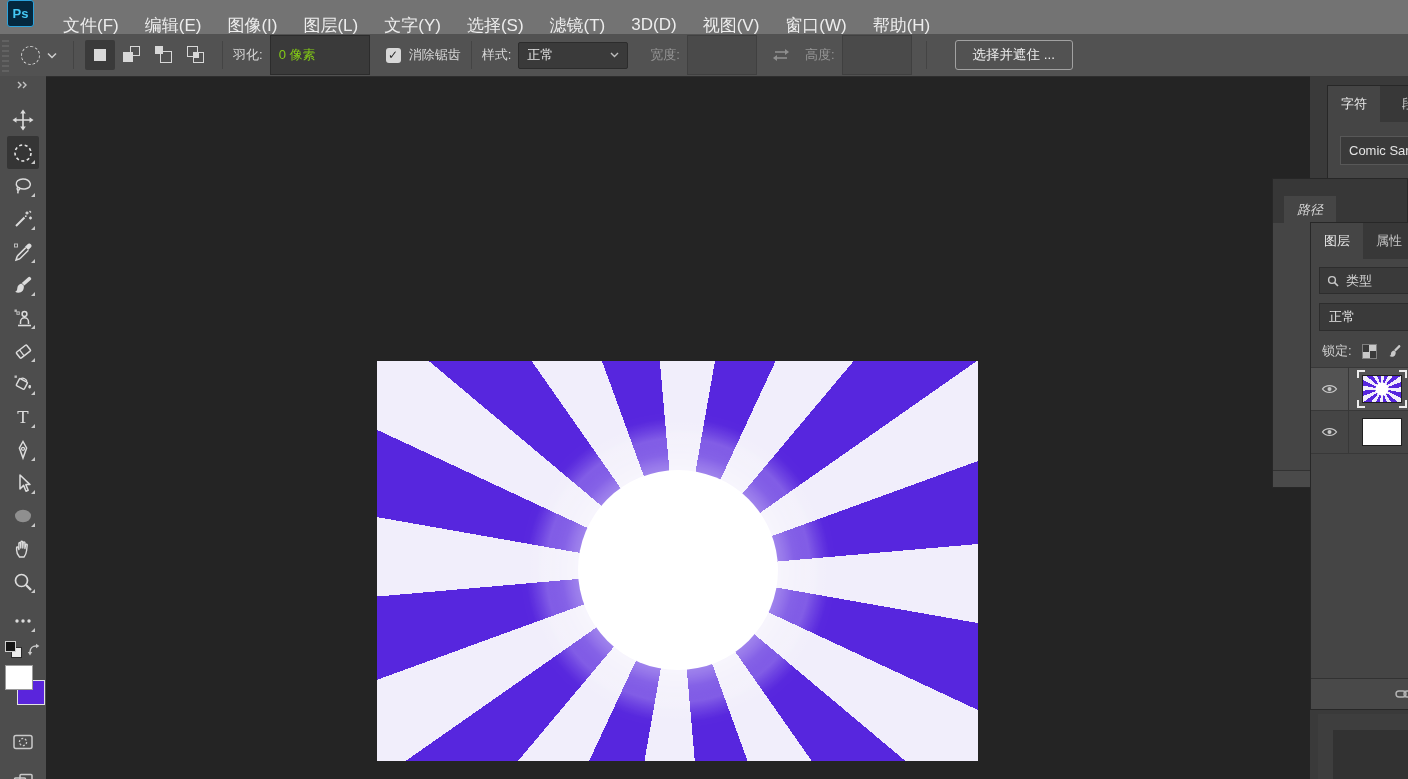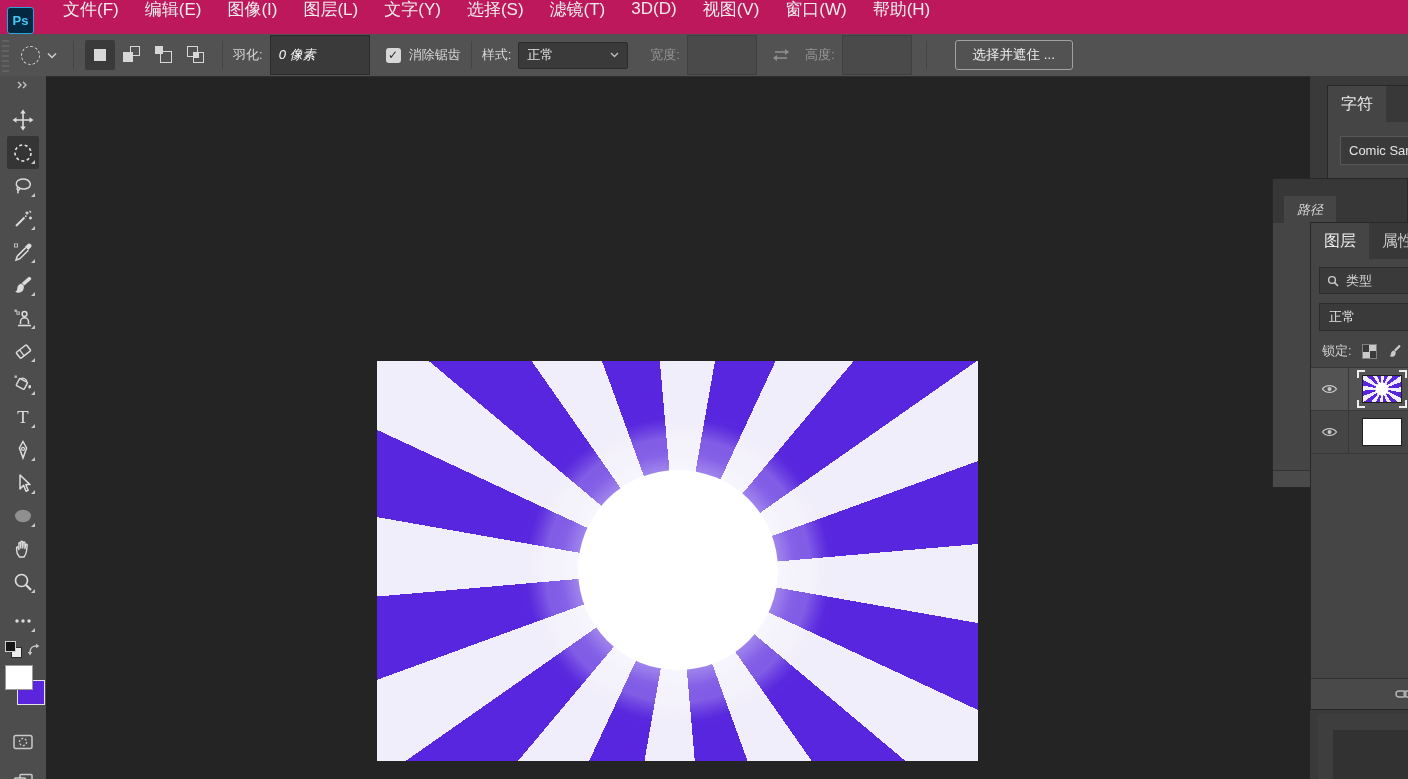--- a/index.html
+++ b/index.html
@@ -2,43 +2,43 @@
 <html><head>
 <meta charset="utf-8">
 <style>
   html,body{margin:0;padding:0;background:#1a1a1a;}
   .stage{position:relative;width:1408px;height:779px;overflow:hidden;background:#242424;
          font-family:"Liberation Sans","DejaVu Sans",sans-serif;color:#e4e4e4;font-size:13px;
          -webkit-user-select:none;user-select:none;}
   svg{display:block;}
 
   
-  .menubar{position:absolute;left:0;top:0;right:0;height:34px;background:#be185d;
-           border-bottom:1px solid #737373;display:flex;align-items:flex-end;}
+  .menubar{position:absolute;left:0;top:0;right:0;height:34px;background:#737373;
+           border-bottom:1px solid #737373;display:flex;align-items:flex-start;}
   .ps-logo{width:25px;height:25px;margin:0 16px 0 7px;background:#04283f;border:1px solid #2ba3dd;
            border-radius:3px;color:#45c8f5;font-weight:bold;font-size:13px;
            display:flex;align-items:center;justify-content:center;}
   .menu-item{padding:8px 13px;height:34px;display:flex;align-items:center;font-size:17px;color:#ededed;}
 
   
   .optionsbar{position:absolute;left:0;top:34px;right:0;height:42px;background:#525252;
               border-bottom:1px solid #2e2e2e;display:flex;align-items:center;}
   .obar-grip{width:7px;height:34px;margin:0 6px 0 2px;
              background:repeating-linear-gradient(0deg,#626262 0 2px,transparent 2px 5px);}
   .sep{width:1px;height:28px;background:#444;margin:0 10px;}
   .tool-preset{display:flex;align-items:center;gap:7px;padding:0 6px;}
   .dash-circle{width:17px;height:17px;border:1.5px dashed #d8d8d8;border-radius:50%;}
   .mode-btn{width:30px;height:30px;display:flex;align-items:center;justify-content:center;border-radius:2px;margin:0 1px;}
   .mode-btn.active{background:#3a3a3a;}
   .mi{position:relative;width:18px;height:18px;}
   .mi span{position:absolute;box-sizing:border-box;}
   .lbl{color:#d8d8d8;font-size:13px;}
   .lbl.dim{color:#979797;}
   .field{background:#3a3a3a;border:1px solid #2c2c2c;height:24px;display:flex;align-items:center;
-         padding:7px 8px;margin-left:7px;font-size:13px;color:#ffffff;font-style:italic;}
+         padding:7px 8px;margin-left:7px;font-size:13px;color:#84cc16;}
   .field.disabled{background:#4a4a4a;border-color:#404040;width:52px;}
   .cbx{width:15px;height:15px;background:#d8d8d8;border-radius:3px;color:#2a2a2a;font-size:12px;
        font-weight:bold;display:flex;align-items:center;justify-content:center;margin-right:8px;}
   .selectbox{background:#3a3a3a;border:1px solid #2c2c2c;border-radius:2px;height:25px;width:92px;
              display:flex;align-items:center;justify-content:space-between;padding:0 8px;margin-left:7px;}
   .sm-btn{border:1px solid #a2a2a2;border-radius:3px;padding:5px 17px;font-size:13.5px;color:#ededed;margin-left:14px;}
 
   
   .toolbar{position:absolute;left:0;top:76px;width:46px;height:703px;background:#4d4d4d;
            display:flex;flex-direction:column;align-items:center;z-index:3;}
@@ -69,21 +69,21 @@
   .canvas-area{position:absolute;left:46px;top:113px;width:1264px;height:666px;background:#242424;}
   .artwork{position:absolute;left:331px;top:248px;width:601px;height:400px;}
   .artwork-circle{position:absolute;border-radius:50%;background:#fff;
                   box-shadow:0 0 36px 20px rgba(255,255,255,0.5);}
 
   
   .right-dock{position:absolute;left:1310px;top:76px;width:98px;height:703px;background:#3a3a3a;}
   .panel{background:#454545;border:1px solid #272727;box-sizing:border-box;}
   .char-panel{position:absolute;left:1327px;top:85px;width:130px;height:94px;z-index:2;}
   .p-tabs{height:36px;background:#383838;display:flex;align-items:stretch;}
-  .p-tab{padding:0 13px;display:flex;align-items:center;font-size:16px;color:#c7c7c7;white-space:nowrap;}
+  .p-tab{padding:0 13px;display:flex;align-items:center;font-size:13px;color:#c7c7c7;white-space:nowrap;}
   .p-tab.active{background:#454545;color:#eaeaea;}
   .font-field{margin:14px 0 0 12px;width:130px;height:27px;background:#3a3a3a;border:1px solid #585858;
               display:flex;align-items:center;padding:0 8px;font-size:13px;white-space:nowrap;overflow:hidden;}
   .paths-panel{position:absolute;left:1272px;top:178px;width:136px;height:310px;z-index:1;
                display:flex;flex-direction:column;}
   .paths-head{height:17px;background:#373737;}
   .paths-tabs{height:27px;background:#373737;display:flex;align-items:stretch;font-style:italic;}
   .paths-tab{background:#454545;margin-left:11px;padding:0 13px;display:flex;align-items:center;
              font-size:13px;color:#d8d8d8;}
   .paths-body{flex:1;}

